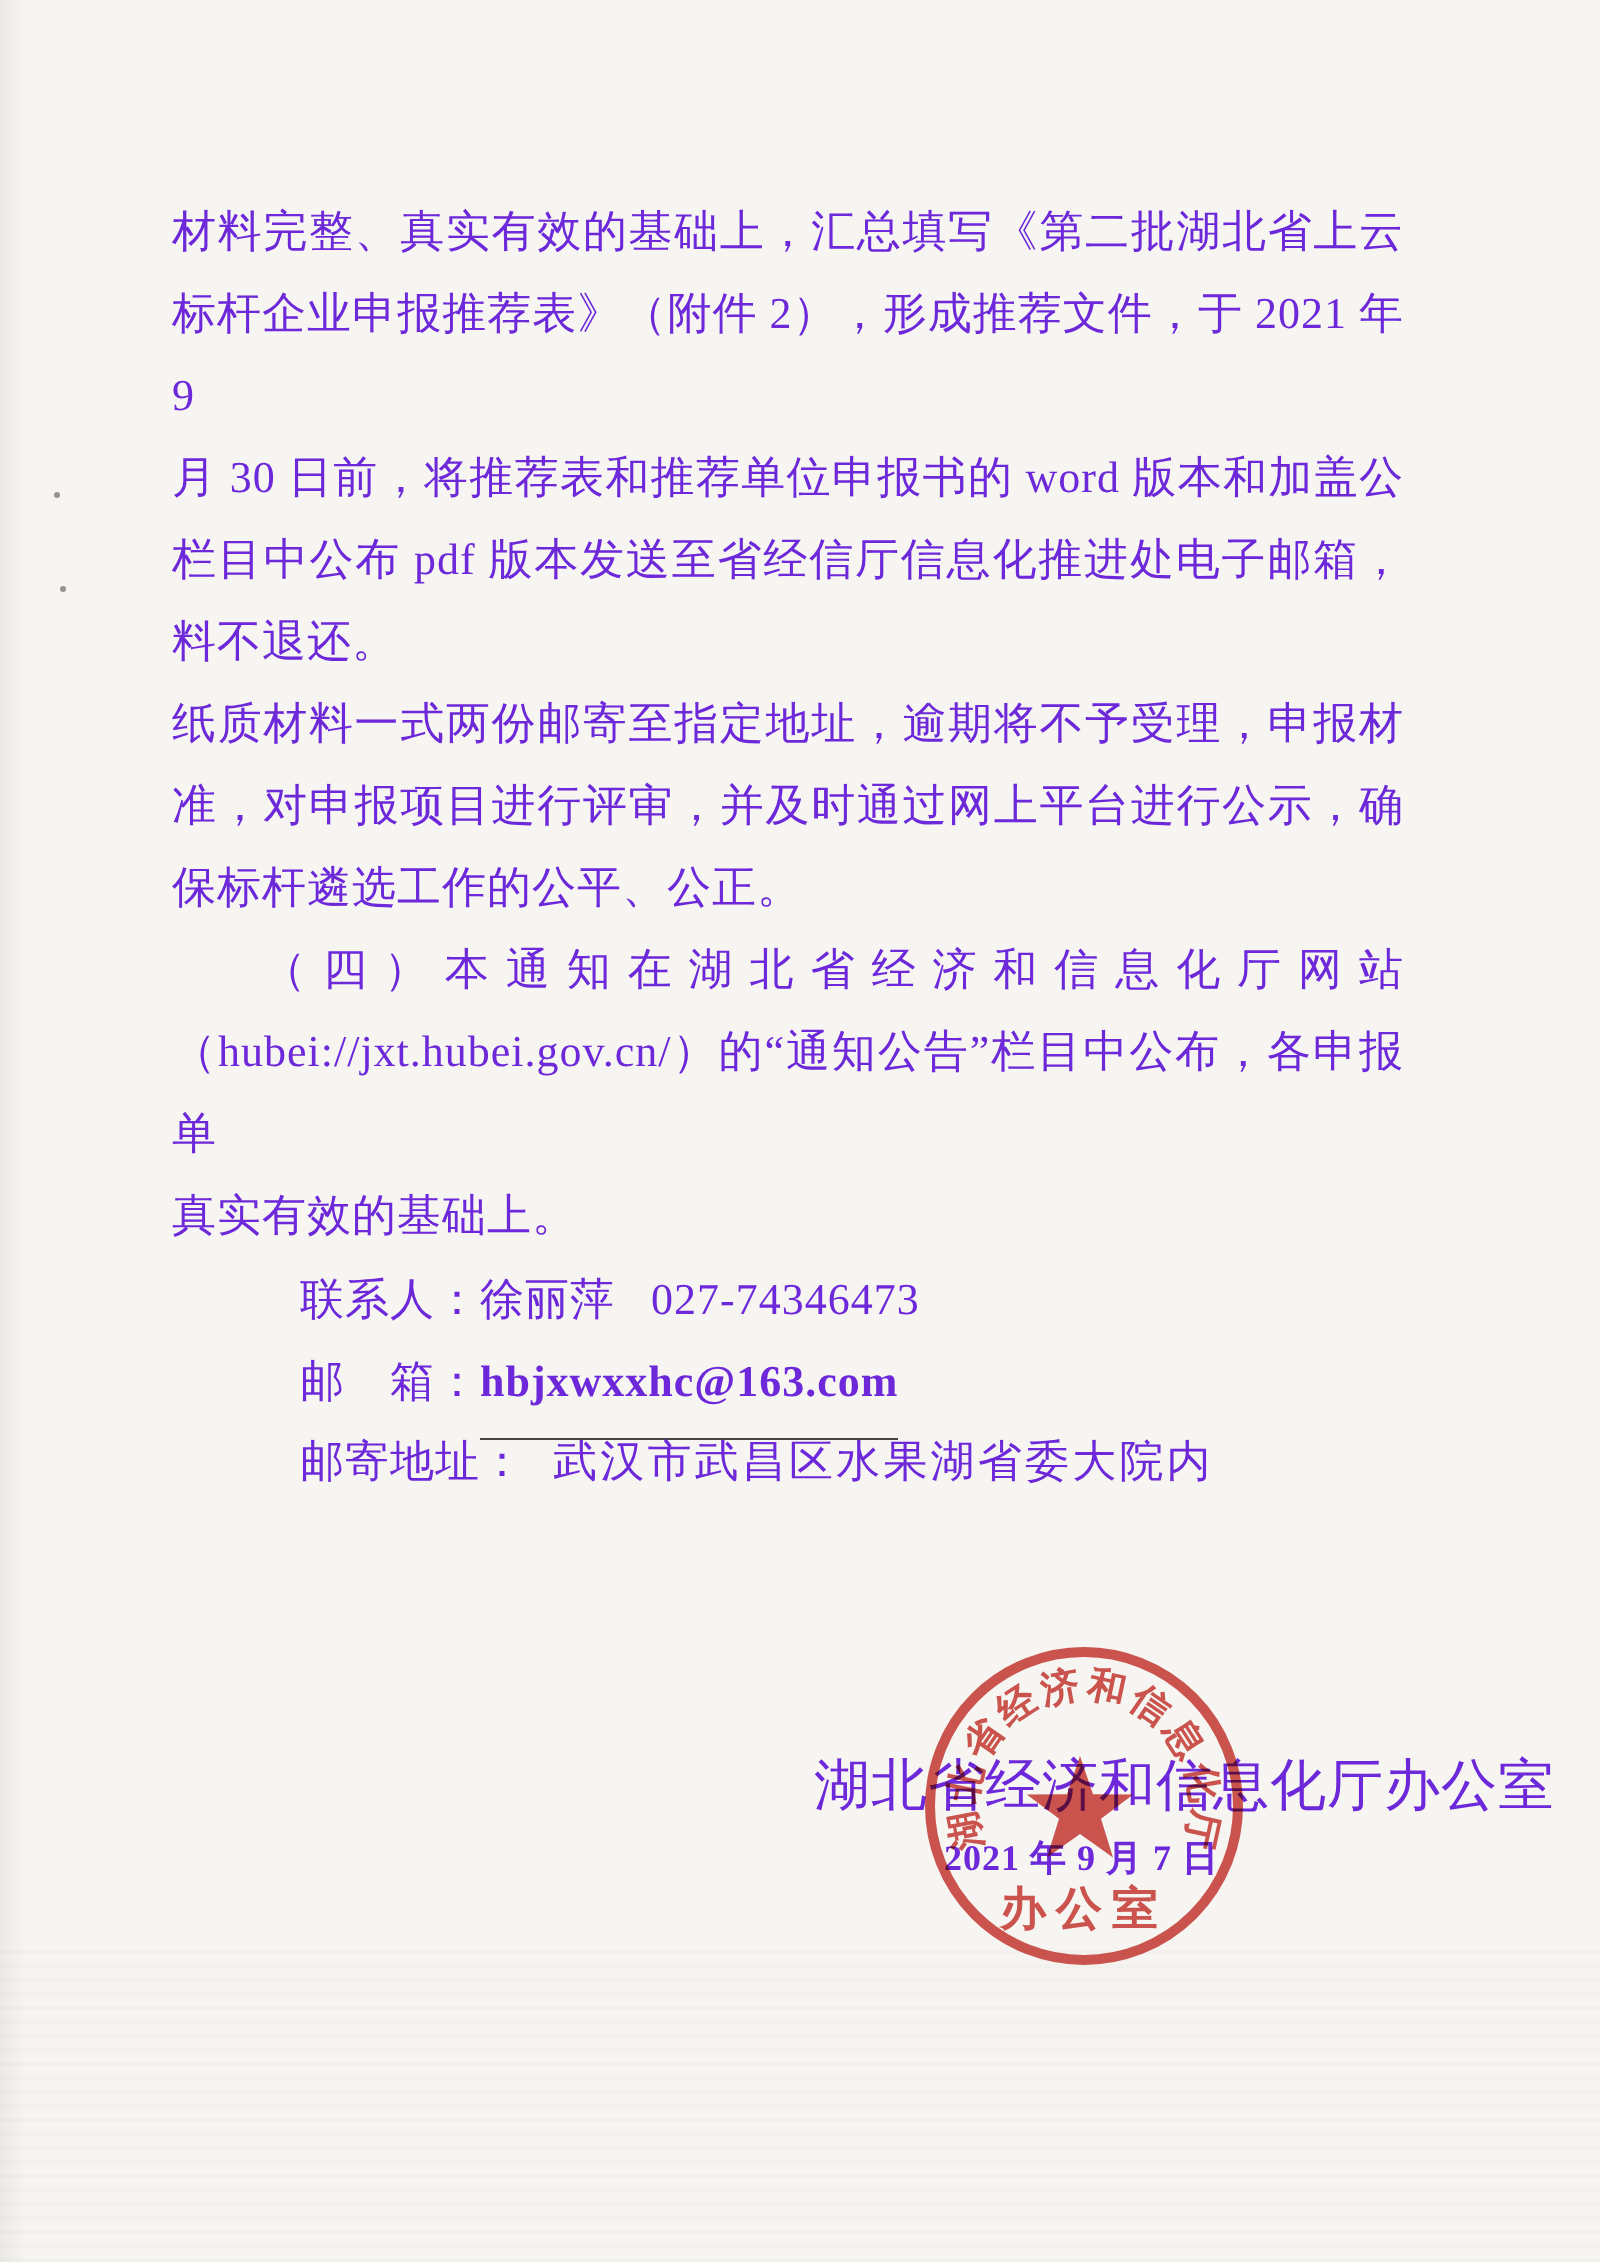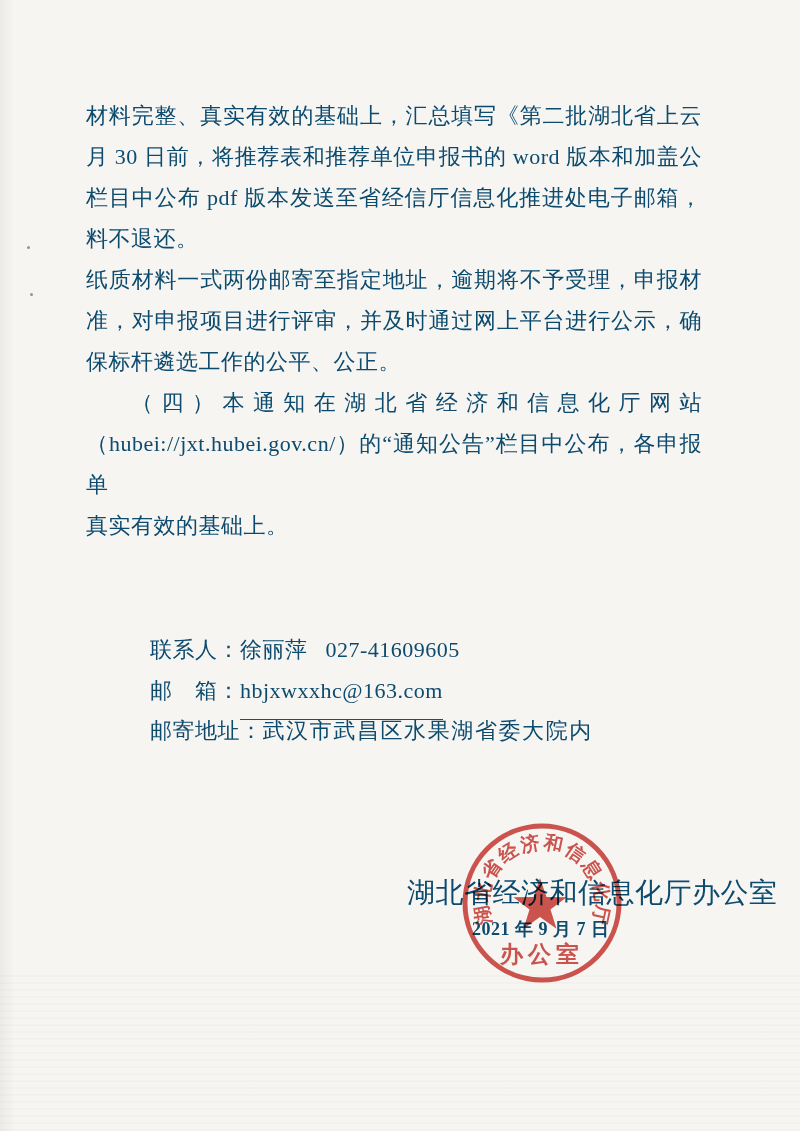--- a/index.html
+++ b/index.html
@@ -5,21 +5,21 @@
   html, body { margin: 0; padding: 0; }
   body {
     width: 800px; height: 1131px;
     font-family: "Liberation Serif", "DejaVu Serif", serif;
     overflow: hidden;
   }
   .page {
     position: relative;
     width: 800px; height: 1131px;
     background: #f6f5f2;
-    color: #0c4a6e;
+    color: #6d28d9;
   }
   
   .page::before {
     content: "";
     position: absolute; left: 0; top: 0; bottom: 0; width: 14px;
     background: linear-gradient(90deg, rgba(90,88,85,0.07), rgba(90,88,85,0));
     pointer-events: none;
   }
   .scan-noise {
     position: absolute; left: 0; right: 0; top: 975px; height: 156px;
@@ -51,22 +51,23 @@
     position: absolute; left: 150px; top: 630px;
     font-size: 22px; line-height: 40.5px;
     letter-spacing: 0.5px;
   }
   .contacts .row { white-space: nowrap; }
   .c-gap { display: inline-block; width: 18px; }
   .row-indent { display: inline-block; width: 90px; }
   .email {
     border-bottom: 1.6px solid #45433f;
     padding-bottom: 16px;
+    font-weight: bold;
   }
-  .addr { letter-spacing: 1.6px; }
+  .addr { letter-spacing: 1.6px; margin-left: 14px; }
   
   .sign-org {
     position: absolute; left: 407px; top: 874px;
     font-size: 28px; letter-spacing: 0.5px; white-space: nowrap;
   }
   .sign-date {
     position: absolute; left: 472px; top: 917px;
     font-size: 18px; letter-spacing: 0.5px; white-space: nowrap; font-weight: bold;
   }
   
@@ -83,34 +84,35 @@
 <body>
 
 <div class="page">
 
   <div class="speck" style="left:27px; top:246px;"></div>
   <div class="speck" style="left:30px; top:293px;"></div>
   <div class="scan-noise"></div>
 
   <div class="doc-body">
     <div class="line fill">材料完整、真实有效的基础上，汇总填写《第二批湖北省上云</div>
+    <div class="line fill">标杆企业申报推荐表》（附件 2），形成推荐文件，于 2021 年 9</div>
     <div class="line fill">月 30 日前，将推荐表和推荐单位申报书的 word 版本和加盖公</div>
     <div class="line fill">栏目中公布 pdf 版本发送至省经信厅信息化推进处电子邮箱，</div>
     <div class="line">料不退还。</div>
     <div class="line fill">纸质材料一式两份邮寄至指定地址，逾期将不予受理，申报材</div>
     <div class="line fill">准，对申报项目进行评审，并及时通过网上平台进行公示，确</div>
     <div class="line">保标杆遴选工作的公平、公正。</div>
     <div class="line fill indent">（四）本通知在湖北省经济和信息化厅网站</div>
     <div class="line fill">（hubei://jxt.hubei.gov.cn/）的“通知公告”栏目中公布，各申报单</div>
     <div class="line">真实有效的基础上。</div>
   </div>
 
   <div class="contacts">
     <div class="row">
-      <span>联系人：</span><span>徐丽萍</span><span class="c-gap"></span><span>027-41609605</span>
+      <span>联系人：</span><span>徐丽萍</span><span class="c-gap"></span><span>027-74346473</span>
     </div>
     <div class="row">
       <span>邮　箱：</span><span class="email">hbjxwxxhc@163.com</span>
     </div>
     <div class="row">
       <span>邮寄地址：</span><span class="addr">武汉市武昌区水果湖省委大院内</span>
     </div>
   </div>
 
   <div class="sign-org">湖北省经济和信息化厅办公室</div>

